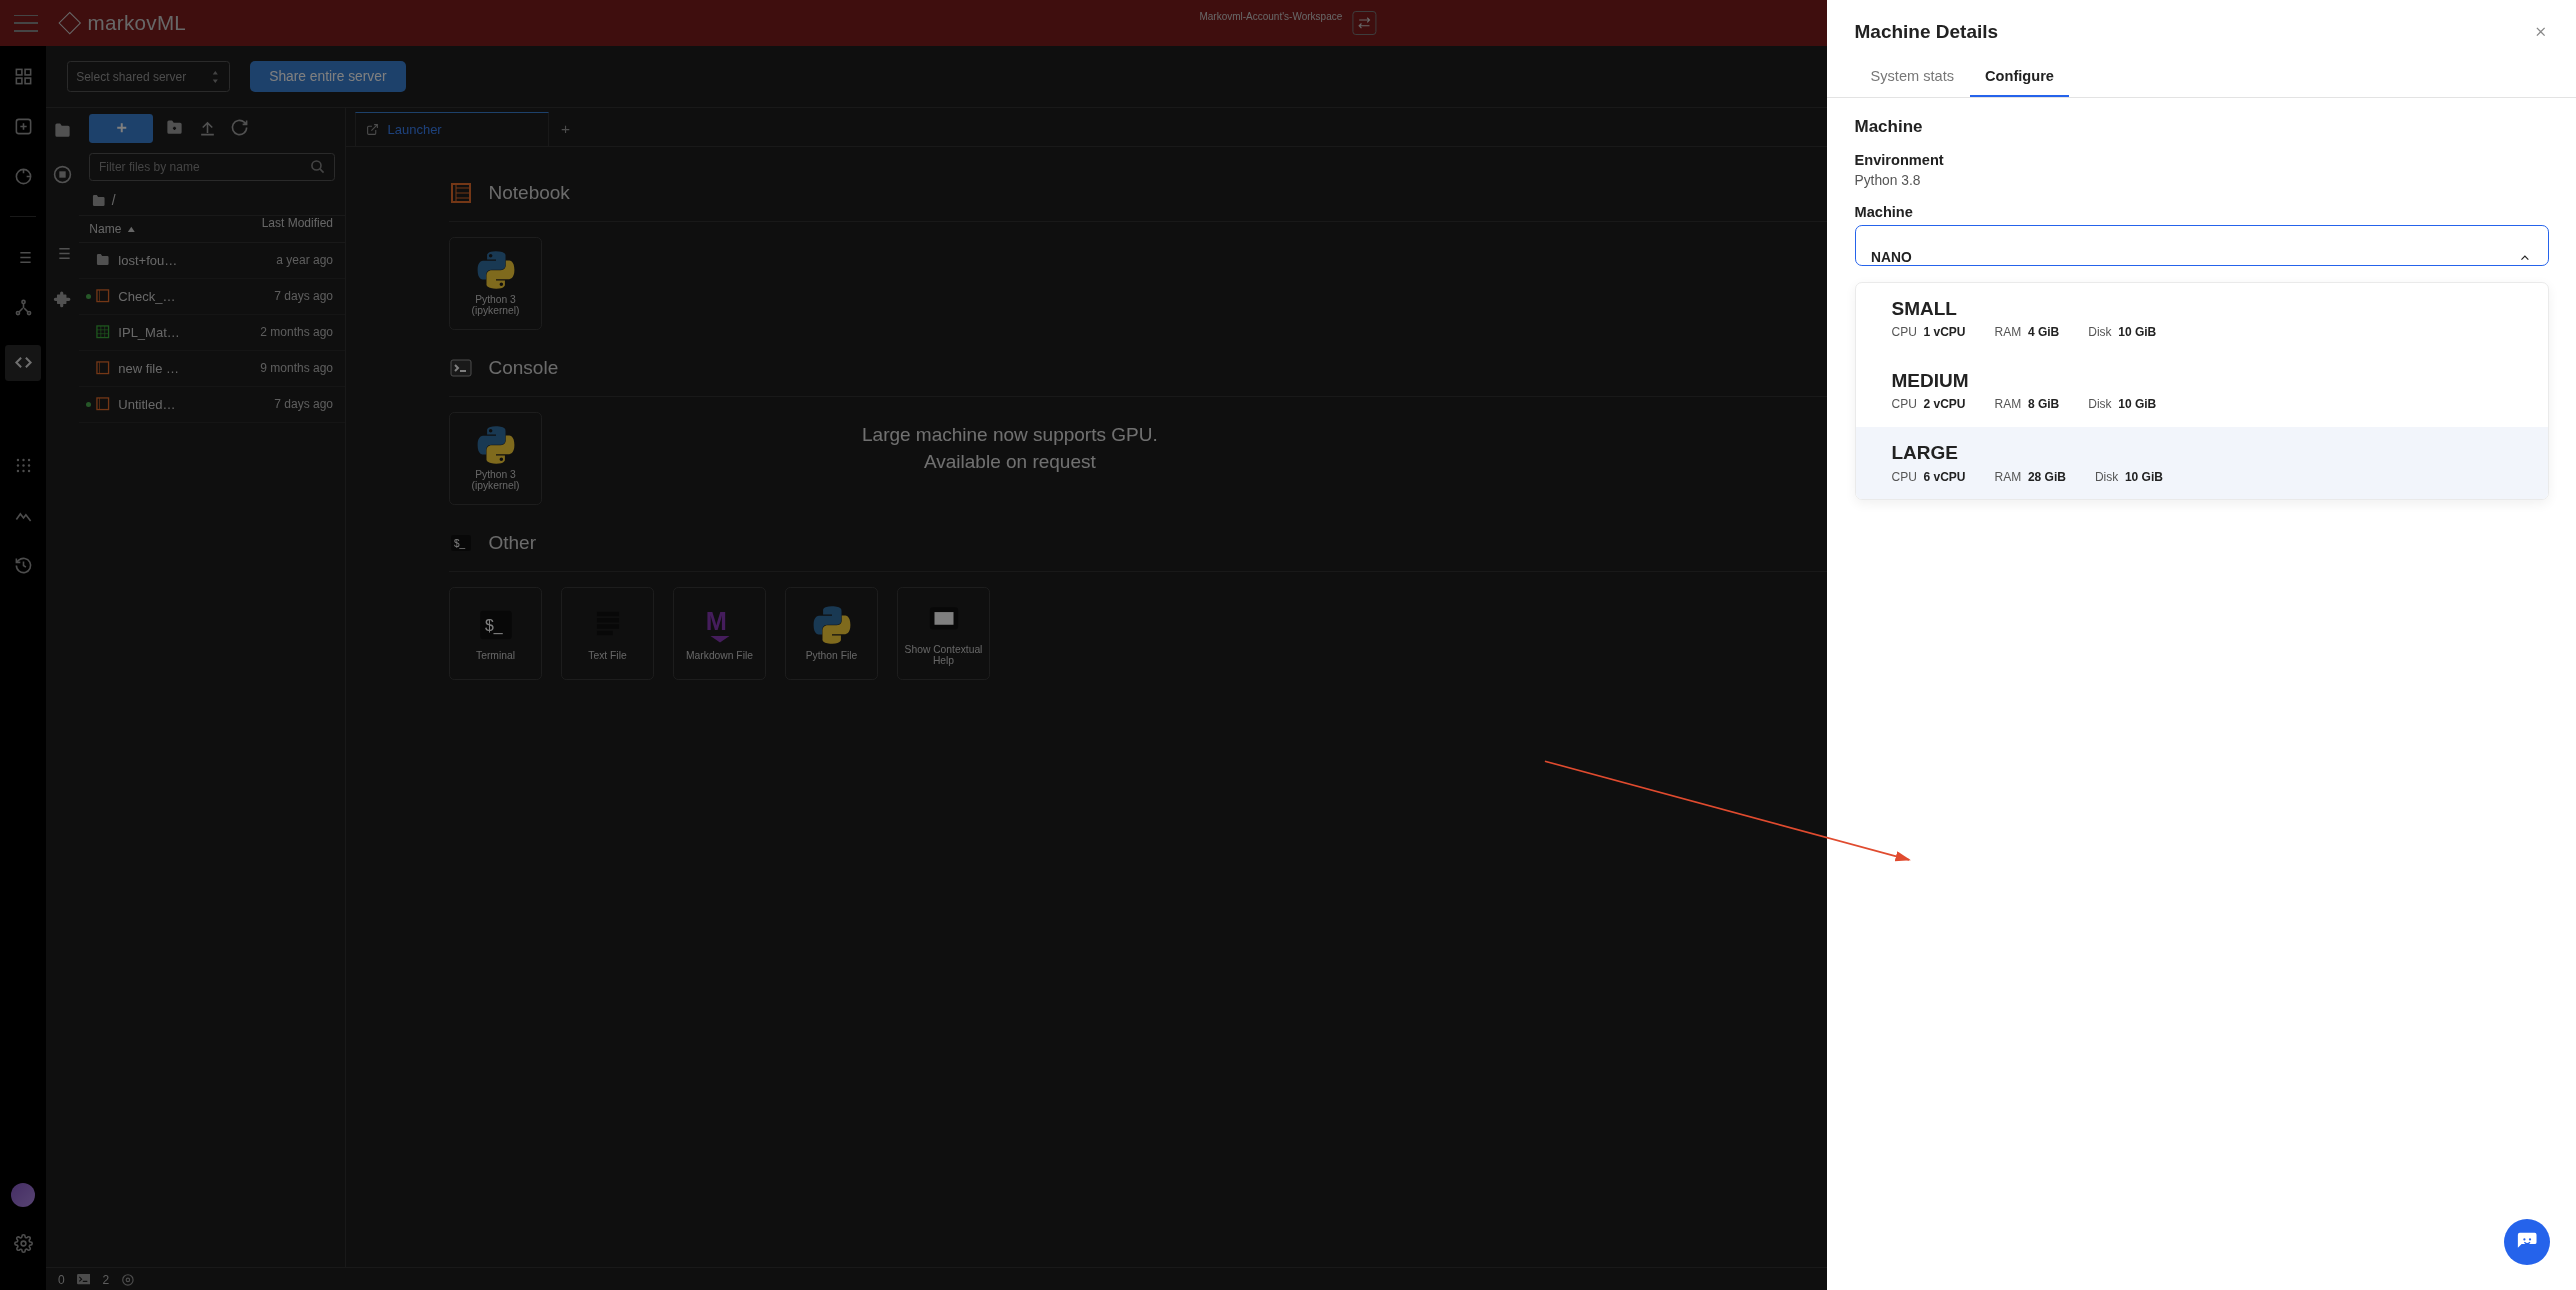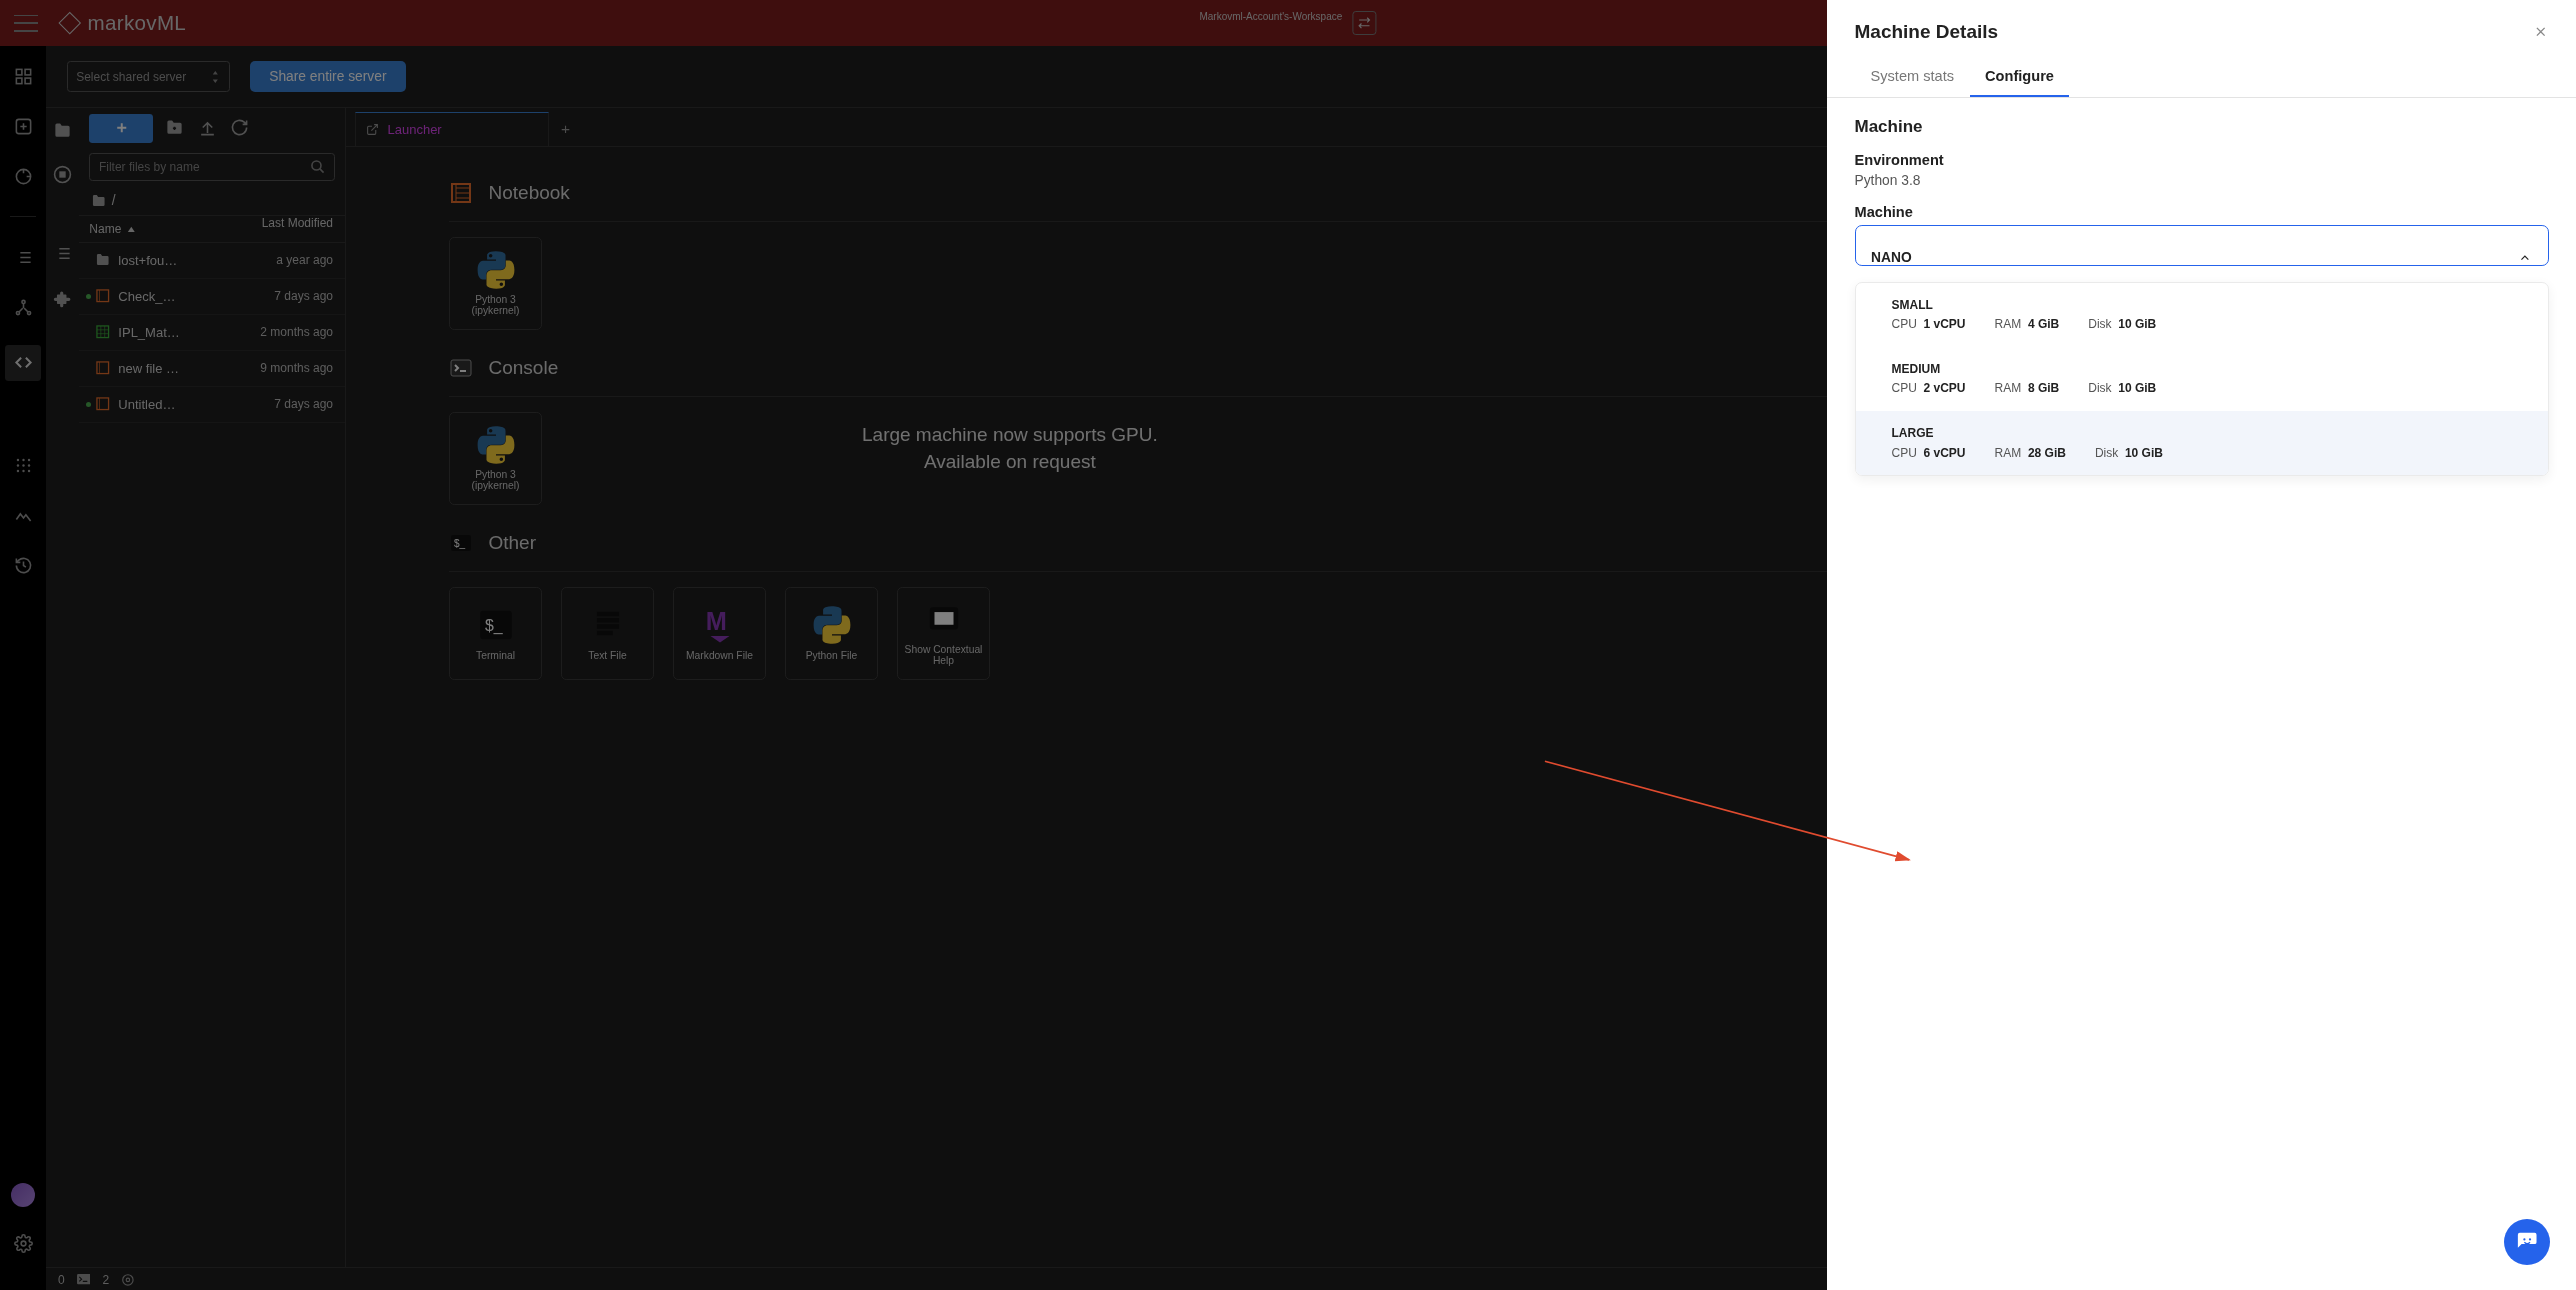--- a/index.html
+++ b/index.html
@@ -56,21 +56,21 @@
 .fp-row { height: 36px; display: flex; align-items: center; border-bottom: 0.9px solid #2a2a2a; font-size: 13px; color: #d0d0d0; padding-left: 6.9px; }
 .fp-row .dot { width: 5.2px; height: 5.2px; border-radius: 50%; background: #4caf50; margin-right: 3.4px; }
 .fp-row .dot.off { background: transparent; }
 .fp-row .ficon { width: 17px; margin-right: 6.9px; display: flex; align-items: center; justify-content: center; }
 .fp-row .fname { flex: 1; white-space: nowrap; overflow: hidden; text-overflow: ellipsis; }
 .fp-row .fmod { width: 120px; text-align: right; padding-right: 12px; font-size: 12px; color: #bbb; }
 
 
 .launcher { flex: 1; background: #1e1e1e; display: flex; flex-direction: column; min-width: 0; }
 .tabbar { height: 38px; display: flex; align-items: flex-end; padding-left: 8.6px; }
-.tab { height: 34px; min-width: 194px; background: #1e1e1e; border-top: 1.7px solid #3b82d6; border-left: 0.9px solid #333; border-right: 0.9px solid #333; display: flex; align-items: center; padding: 0 10.3px; color: #d946ef; font-size: 13px; gap: 8.6px; }
+.tab { height: 34px; min-width: 194px; background: #1e1e1e; border-top: 1.7px solid #3b82d6; border-left: 0.9px solid #333; border-right: 0.9px solid #333; display: flex; align-items: center; padding: 0 10.3px; color: #3b82f6; font-size: 13px; gap: 8.6px; }
 .tab .lic { color: #999; }
 .tab-plus { width: 34px; height: 34px; display: flex; align-items: center; justify-content: center; color: #999; font-size: 15.5px; cursor: pointer; }
 .launch-body { flex: 1; background: #1e1e1e; border-top: 0.9px solid #333; overflow: auto; padding: 34px 103px; position: relative; }
 .section { margin-bottom: 26px; }
 .sec-head { display: flex; align-items: center; gap: 15.5px; font-size: 19px; color: #d6d6d6; padding-bottom: 15.5px; border-bottom: 0.9px solid #333; margin-bottom: 15.5px; }
 .cards { display: flex; gap: 19px; flex-wrap: wrap; }
 .card { width: 93px; height: 93px; border: 0.9px solid #3a3a3a; border-radius: 5.2px; background: #1e1e1e; display: flex; flex-direction: column; align-items: center; justify-content: center; color: #ccc; font-size: 10.3px; text-align: center; cursor: pointer; gap: 5.2px; padding: 5.2px; }
 .card .card-ic { width: 38px; height: 38px; display: flex; align-items: center; justify-content: center; }
 .callout { position: absolute; left: 516px; top: 275px; color: #e0e0e0; font-size: 19px; text-align: center; line-height: 1.4; }
 
@@ -90,21 +90,21 @@
 .dr-tab { padding: 10.3px 15.5px; font-size: 14.6px; color: #777; cursor: pointer; }
 .dr-tab.active { color: #222; font-weight: 600; border-bottom: 2.6px solid #2563eb; }
 .dr-body { padding: 19px 27.5px; flex: 1; overflow: auto; }
 .dr-body h3 { font-size: 17px; color: #222; font-weight: 700; margin-bottom: 15.5px; }
 .dr-body .lbl { font-size: 14.6px; color: #222; font-weight: 600; margin-bottom: 5.2px; margin-top: 15.5px; }
 .dr-body .val { font-size: 13.8px; color: #555; }
 .mselect { margin-top: 0; border: 1.7px solid #2563eb; border-radius: 6.9px; height: 41px; display: flex; align-items: flex-end; justify-content: space-between; padding: 0 15.5px; font-size: 13.8px; font-weight: 700; color: #222; cursor: pointer; }
 .dropdown { margin-top: 15.5px; border: 0.9px solid #eaeaea; border-radius: 6.9px; overflow: hidden; box-shadow: 0 3.4px 12px rgba(0,0,0,0.06); }
 .opt { padding: 15.5px 36px; display: flex; flex-direction: column; gap: 5.2px; cursor: pointer; }
 .opt.hl { background: #f2f5fb; }
-.opt .opt-title { font-size: 12px; font-weight: 700; color: #222; }
+.opt .opt-title { font-size: 19px; font-weight: 700; color: #222; }
 .opt .specs { display: flex; gap: 29px; font-size: 12px; color: #555; }
 .opt .specs b { color: #222; font-weight: 700; }
 
 
 .chat-fab { position: absolute; right: 26px; bottom: 26px; width: 46px; height: 46px; border-radius: 50%; background: #2563eb; display: flex; align-items: center; justify-content: center; color: #fff; z-index: 60; cursor: pointer; }
 
 
 .arrow { position: absolute; z-index: 55; pointer-events: none; }
 
 svg { display: block; }

